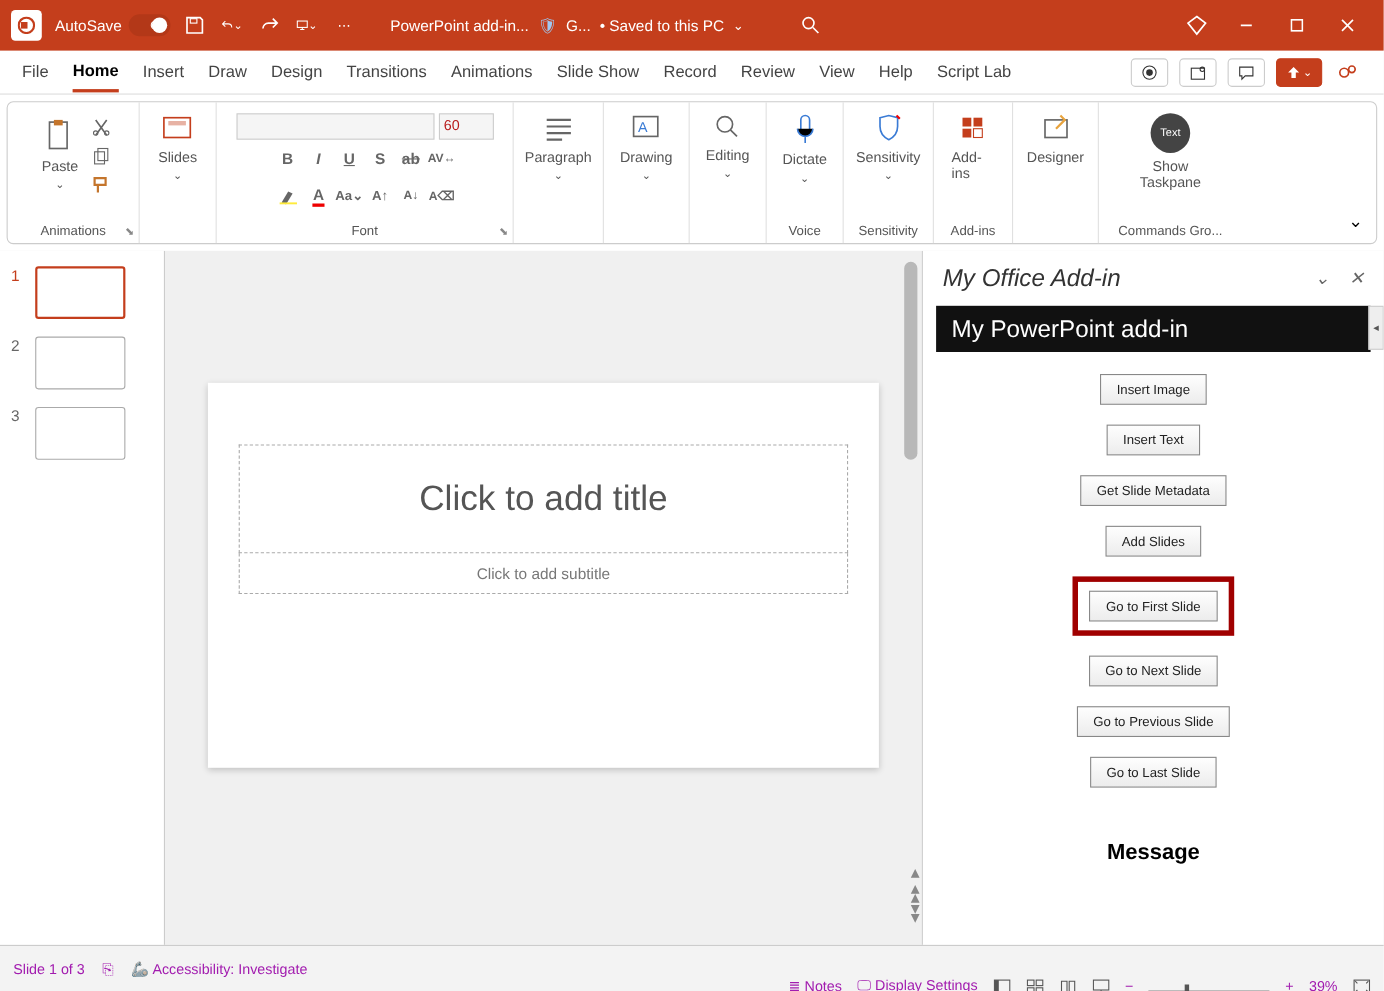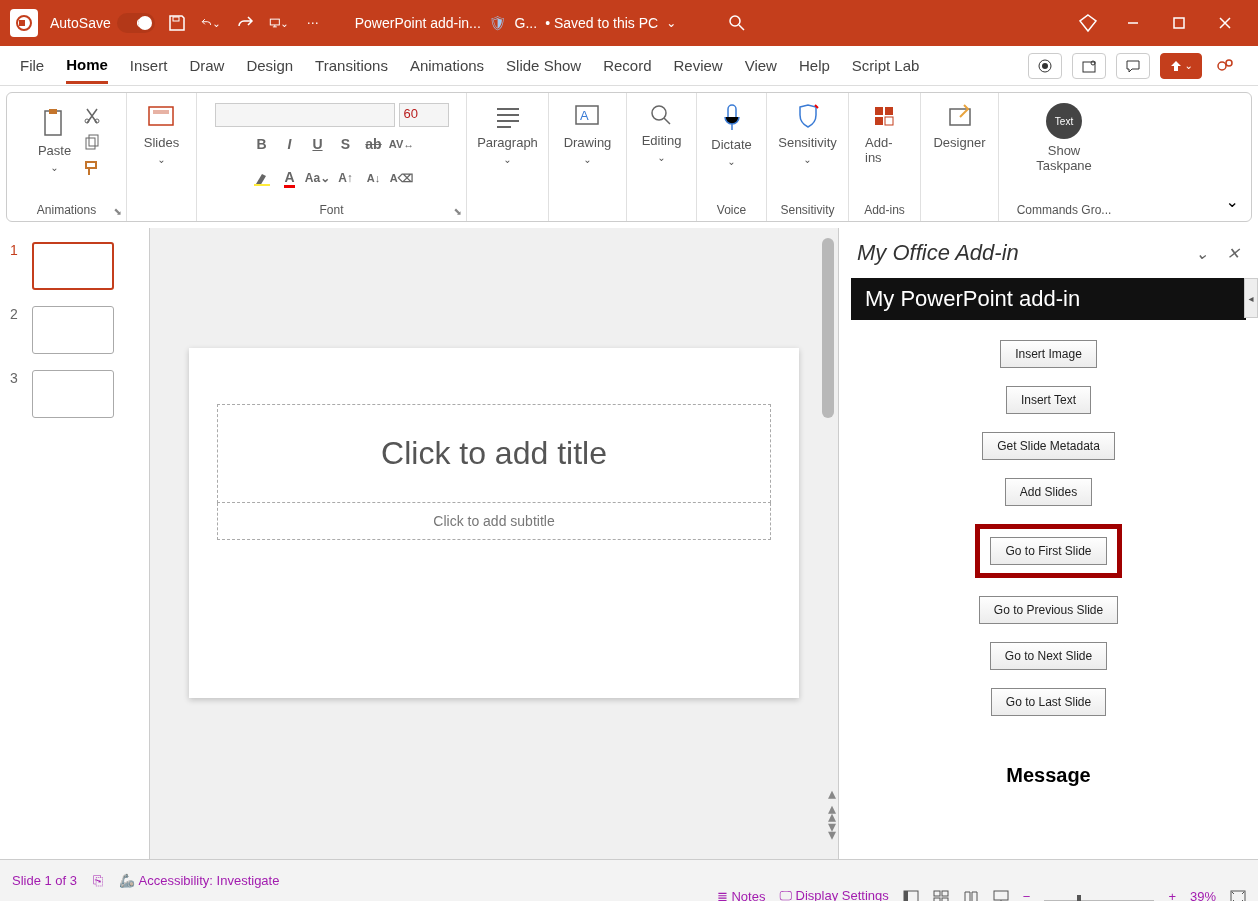--- a/index.html
+++ b/index.html
@@ -397,22 +397,22 @@
       <div class="tp-caret">◂</div>
     </div>
     <div class="tp-body">
       <button class="tp-btn">Insert Image</button>
       <button class="tp-btn">Insert Text</button>
       <button class="tp-btn">Get Slide Metadata</button>
       <button class="tp-btn">Add Slides</button>
       <div class="highlight-box">
         <button class="tp-btn">Go to First Slide</button>
       </div>
+      <button class="tp-btn">Go to Next Slide</button>
       <button class="tp-btn">Go to Previous Slide</button>
-      <button class="tp-btn">Go to Next Slide</button>
       <button class="tp-btn">Go to Last Slide</button>
       <div class="tp-msg">Message</div>
     </div>
   </div>
 </div>
 
 <div class="statusbar">
   <span>Slide 1 of 3</span>
   <span>⎘</span>
   <span>🦾 <span>Accessibility: Investigate</span></span>

